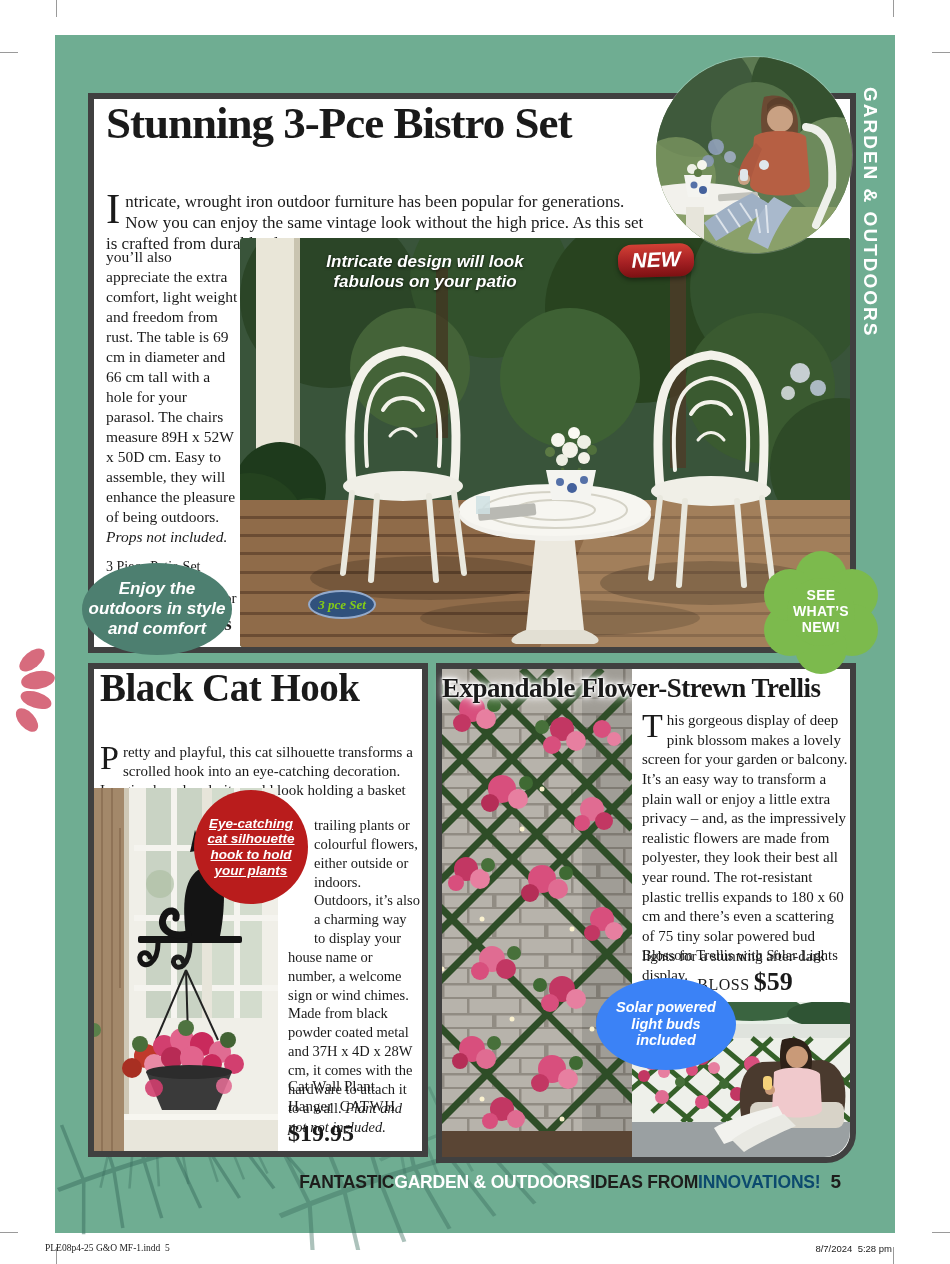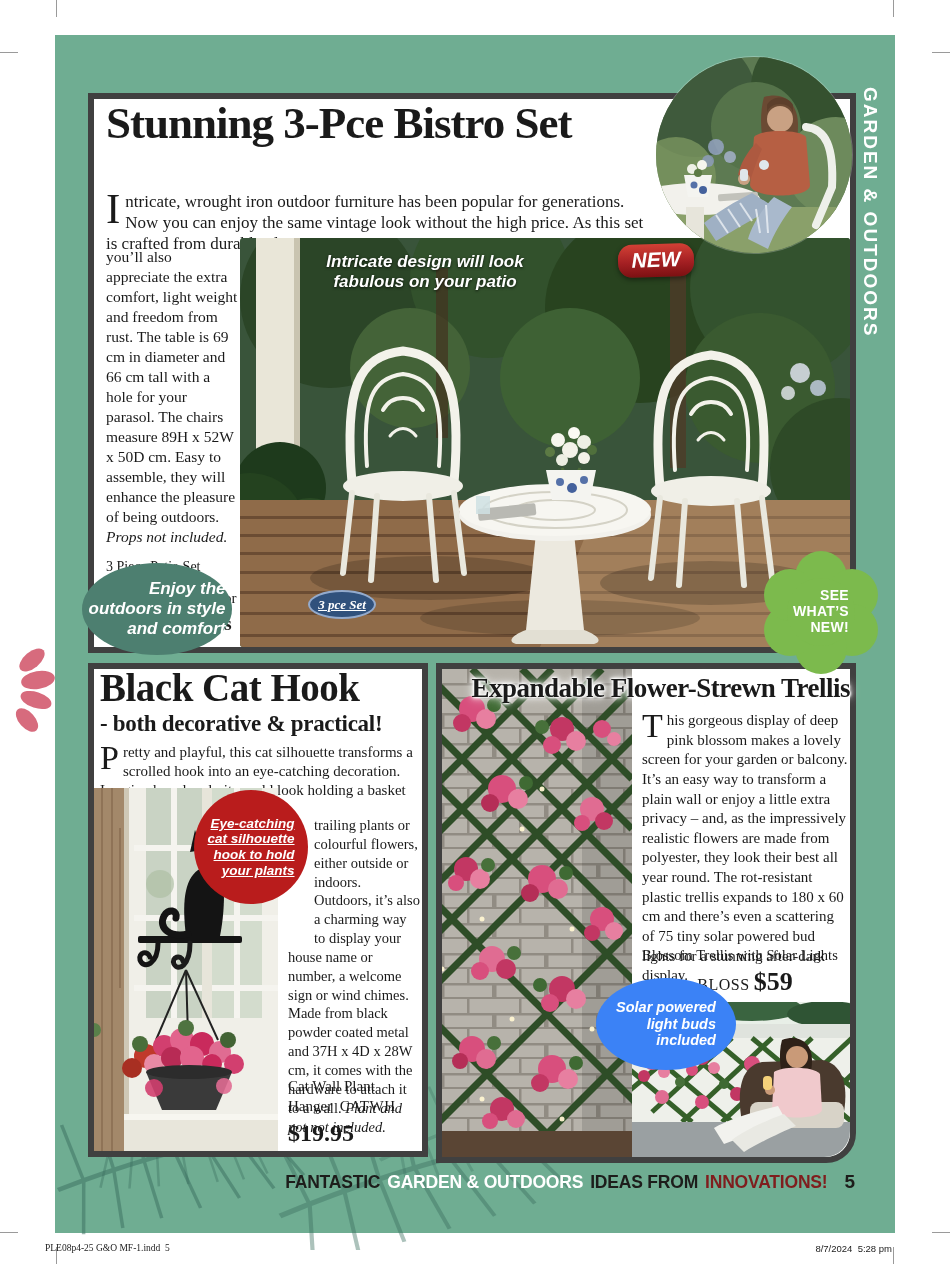--- a/index.html
+++ b/index.html
@@ -49,24 +49,24 @@
   .bistro-photo { position:absolute; left:146px; top:139px; width:610px; height:409px; overflow:hidden; border-radius:3px; }
   .photo-caption { position:absolute; left:70px; top:14px; width:230px; text-align:center;
     font:bold italic 17px "Liberation Sans",sans-serif; color:#fff; line-height:1.15;
     text-shadow:0 1px 3px rgba(0,0,0,.75); }
   .new-badge { position:absolute; left:378px; top:6px; width:76px; height:33px; border-radius:14px;
     background:linear-gradient(180deg,#d24035 0%,#a52023 55%,#7c1012 100%);
     color:#fff; font:bold italic 21px "Liberation Sans",sans-serif;
     display:flex; align-items:center; justify-content:center; transform:rotate(-2deg);
     box-shadow:0 2px 5px rgba(0,0,0,.45); padding-bottom:2px; }
   .set-badge { position:absolute; left:68px; top:352px; width:68px; height:29px; border-radius:50%;
-    background:#30517c; border:2px solid #93aacc; color:#ffffff;
-    font:bold italic 13px "Liberation Serif",serif; display:flex; align-items:center; justify-content:center;text-decoration:underline; }
-
-  .pre { white-space:pre-line; text-align:right; }
+    background:#30517c; border:2px solid #93aacc; color:#84cc16;
+    font:bold italic 13px "Liberation Serif",serif; display:flex; align-items:center; justify-content:center; }
+
+  .pre { white-space:pre-line; text-align:center; }
 
   .enjoy-badge { position:absolute; left:27px; top:528px; width:150px; height:92px; border-radius:50%;
     background:#4d7f70; color:#fff; font:bold italic 17px "Liberation Sans",sans-serif; line-height:1.18;
     display:flex; align-items:center; justify-content:center; z-index:6; padding:0 4px; }
 
   .flower-badge { position:absolute; left:703px; top:514px; width:126px; height:126px; z-index:6; }
   .flower-badge .label { position:absolute; left:0; top:0; width:100%; height:100%;
     display:flex; align-items:center; justify-content:center;
     font:bold 14px "Liberation Sans",sans-serif; color:#fff; line-height:1.12; letter-spacing:.3px; }
 
@@ -80,40 +80,40 @@
     background:#b91c1c; color:#fff; font:bold italic 13.5px "Liberation Sans",sans-serif; line-height:1.16;
     display:flex; align-items:center; justify-content:center; z-index:3;text-decoration:underline; }
   .cat-col { position:absolute; left:194px; top:120px; width:133px; font-size:14.5px; line-height:1.3;margin-top:27px; }
   .cat-col .spacer { float:left; width:26px; height:122px; }
   .cat-product { position:absolute; left:194px; top:408px; font-size:15px; line-height:1.3; }
   .cat-code { letter-spacing:.5px; }
   .cat-price { font-size:24px; font-weight:bold; margin-top:2px; }
 
   
   .trellis-photo { position:absolute; left:0; top:0; width:190px; height:488px; overflow:hidden; }
-  .trellis-title { position:absolute; left:0; top:4px; width:100%; text-align:right; z-index:3;
+  .trellis-title { position:absolute; left:0; top:4px; width:100%; text-align:left; z-index:3;
     font-size:27px; font-weight:bold; letter-spacing:-.5px; white-space:nowrap;
-    text-shadow:0 0 4px #fff,0 0 7px #fff,0 0 12px #fff,1px 1px 2px #fff,-1px -1px 2px #fff;padding-left:28px; }
+    text-shadow:0 0 4px #fff,0 0 7px #fff,0 0 12px #fff,1px 1px 2px #fff,-1px -1px 2px #fff; }
   .trellis-col { position:absolute; left:200px; top:42px; width:206px; font-size:15px; line-height:1.31; }
   .trellis-product { position:absolute; left:200px; top:278px; width:206px; font-size:14.5px; }
   .trellis-price { position:absolute; left:200px; top:298px; width:206px; text-align:center; white-space:nowrap; z-index:3; }
   .trellis-price .price-code { font-size:16px; }
   .trellis-price .price-big { font-size:26px; }
   .solar-badge { position:absolute; left:154px; top:309px; width:140px; height:92px; border-radius:50%;
     background:#3b82f6; color:#fff; font:bold italic 14.5px "Liberation Sans",sans-serif; line-height:1.15;
     display:flex; align-items:center; justify-content:center; z-index:4; }
   .patio-photo { position:absolute; left:190px; top:333px; width:218px; height:155px;
     border-bottom-right-radius:26px; overflow:hidden; z-index:2; }
 
   
   .footer-strip { position:absolute; left:0; top:1136px; width:100%; padding-left:190px; z-index:3;
-    display:flex; justify-content:center; align-items:baseline; gap:7px;
+    display:flex; justify-content:center; align-items:baseline; 
     font:bold 17.5px "Liberation Sans",sans-serif; letter-spacing:-.2px; color:#1d1d1b; white-space:nowrap; }
   .footer-strip .brand { color:#ffffff; }
-  .footer-strip .innov { color:#7f1d1d; }
+  .footer-strip .innov { color:#0c4a6e; }
   .footer-strip .pageno { font-size:19px; margin-left:10px; }
 
   
   .print-info { position:absolute; top:1243px; left:0; width:100%; font:9.5px "Liberation Sans",sans-serif; color:#222; }
   .print-info .file { position:absolute; left:45px; white-space:pre;font-family:Liberation Serif, serif; }
   .print-info .datetime { position:absolute; right:58px; white-space:pre; }
 </style>
 </head>
 <body>
 
@@ -318,21 +318,20 @@
       </g>
     </svg>
     <div class="label pre">SEE
 WHAT’S
 NEW!</div>
   </div>
 
   <article class="panel panel-cat">
     <div class="panel-inner">
       <h1 class="cat-title">Black Cat Hook</h1>
-      <h2 class="cat-subtitle">- both decorative &amp; practical!</h2>
       <p class="cat-para1"><span class="dropcap-sm">P</span><span>retty and playful, this cat silhouette transforms a scrolled hook into an eye-catching decoration. Imagine how lovely it would look holding a basket of</span></p>
 
       <div class="cat-photo">
         <svg width="184" height="363" viewBox="0 0 184 363">
           <rect width="184" height="363" fill="#f0efe8"></rect>
 
           <rect x="0" y="0" width="30" height="363" fill="#a3886a"></rect>
           <g stroke="#7d6146" stroke-width="1.5" opacity=".7">
             <path d="M8,0 L8,363"></path>
               <path d="M18,0 L18,363"></path>

